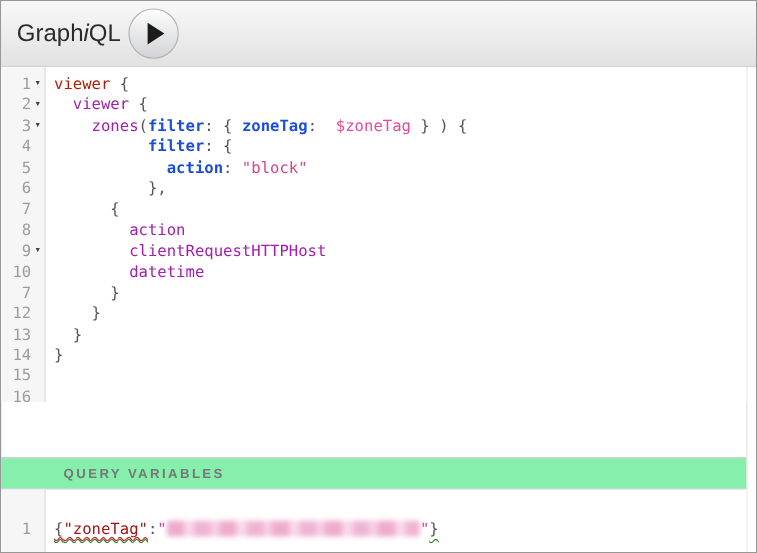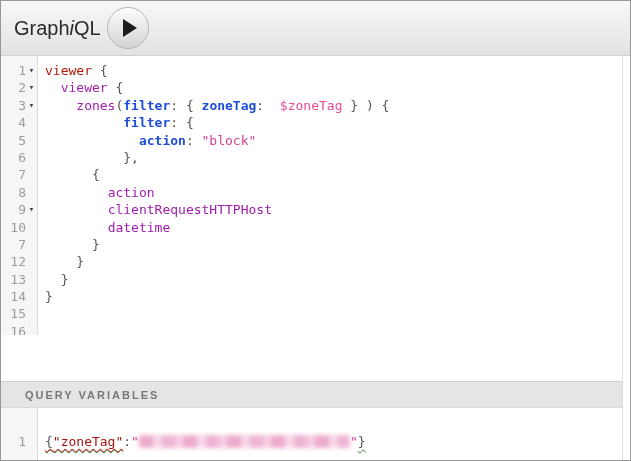--- a/index.html
+++ b/index.html
@@ -46,21 +46,21 @@
   .tk-num     { color:#2882F9; }
   .tk-key     { color:#A31515; }
   .tk-redacted { display:inline-block; width:211px; height:13px; vertical-align:-2px;
     background:repeating-linear-gradient(90deg,#eeaccd 0 14px,#f8d6e8 14px 23px,#efb4d4 23px 36px,#f6cde2 36px 44px);
     filter:blur(2px); border-radius:2px; }
 
   .wavy-red   { text-decoration:underline wavy #d41a1a; text-decoration-thickness:1px; text-underline-offset:2px; text-decoration-skip-ink:none; }
   .wavy-green { text-decoration:underline wavy #2f7d2f; text-decoration-thickness:1px; text-underline-offset:3px; text-decoration-skip-ink:none; }
 
   
-  .var-header { height:27px; min-height:27px; background:#e5e5e5; border-top:1px solid #cfcfcf; border-bottom:1px solid #dadada; display:flex; align-items:center; padding-left:24px; cursor:row-resize;margin-top:46px; }
+  .var-header { height:27px; min-height:27px; background:#86efac; border-top:1px solid #cfcfcf; border-bottom:1px solid #dadada; display:flex; align-items:center; padding-left:52px; cursor:row-resize;margin-top:46px; }
   .var-header span { font-size:11px; font-weight:bold; letter-spacing:2px; color:#777; }
   .var-editor { height:52px; min-height:52px; }
 </style>
 </head>
 <body>
 
 <div class="window">
 
   <div class="toolbar">
     <div class="logo"><span>Graph</span><em>i</em><span>QL</span></div>

